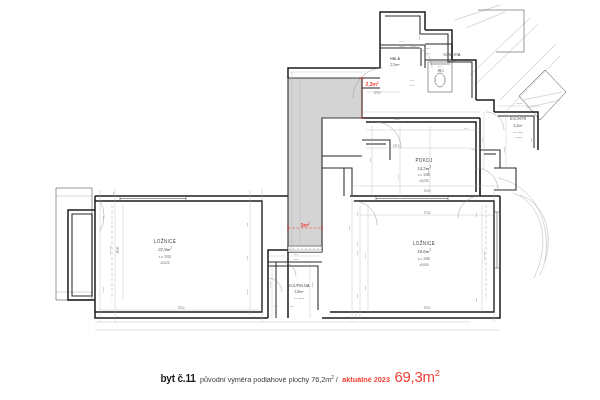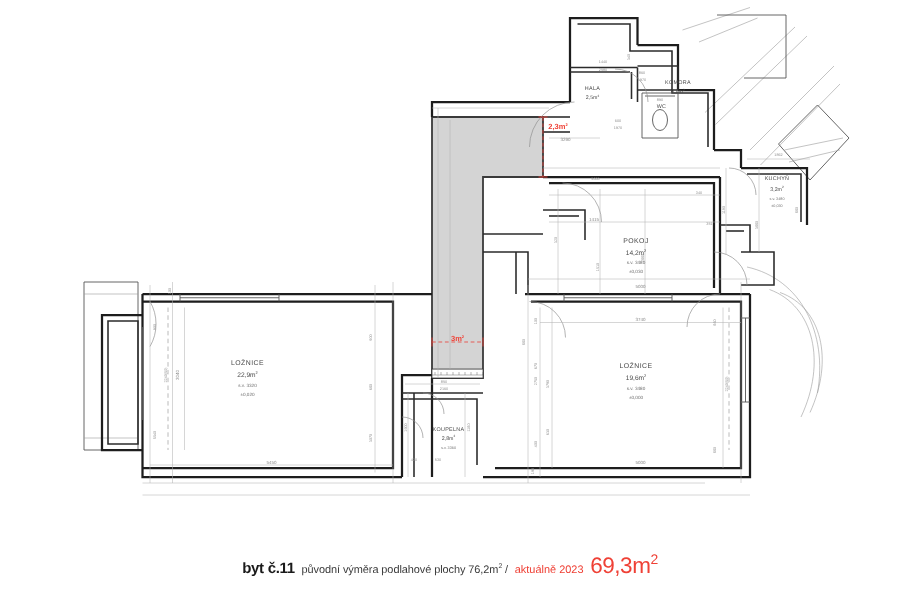--- a/index.html
+++ b/index.html
@@ -152,20 +152,21 @@
     letter-spacing: -0.2px;
   }
   .cap-mid {
     font-size: 7.3px;
     color: #3a3a3a;
     letter-spacing: -0.05px;
   }
   .cap-red-sm {
     font-size: 7.3px;
     color: #ef4136;
+    font-weight: bold;
   }
   .cap-red-big {
     font-size: 15px;
     color: #ef4136;
     letter-spacing: -0.3px;
   }
   .cap-sup { font-size: 0.62em; vertical-align: super; }
 </style>
 </head>
 <body>

